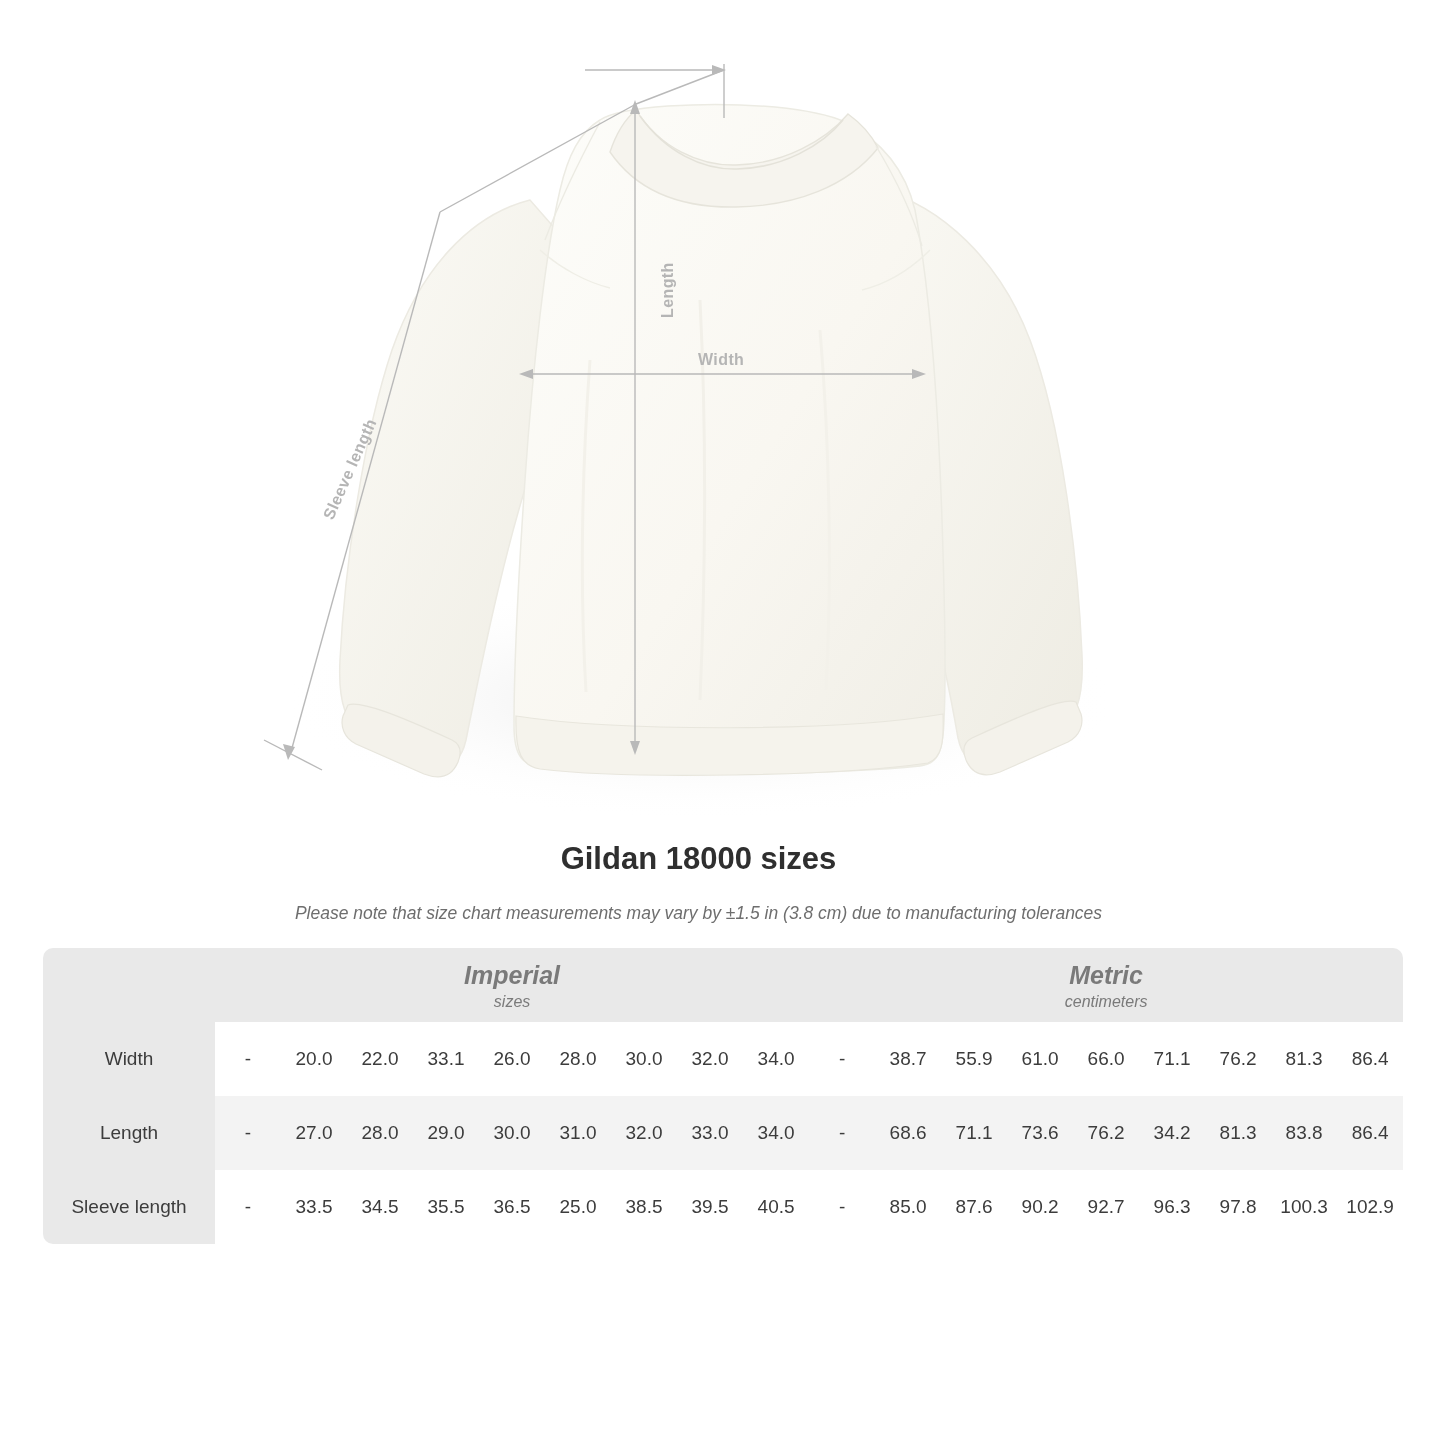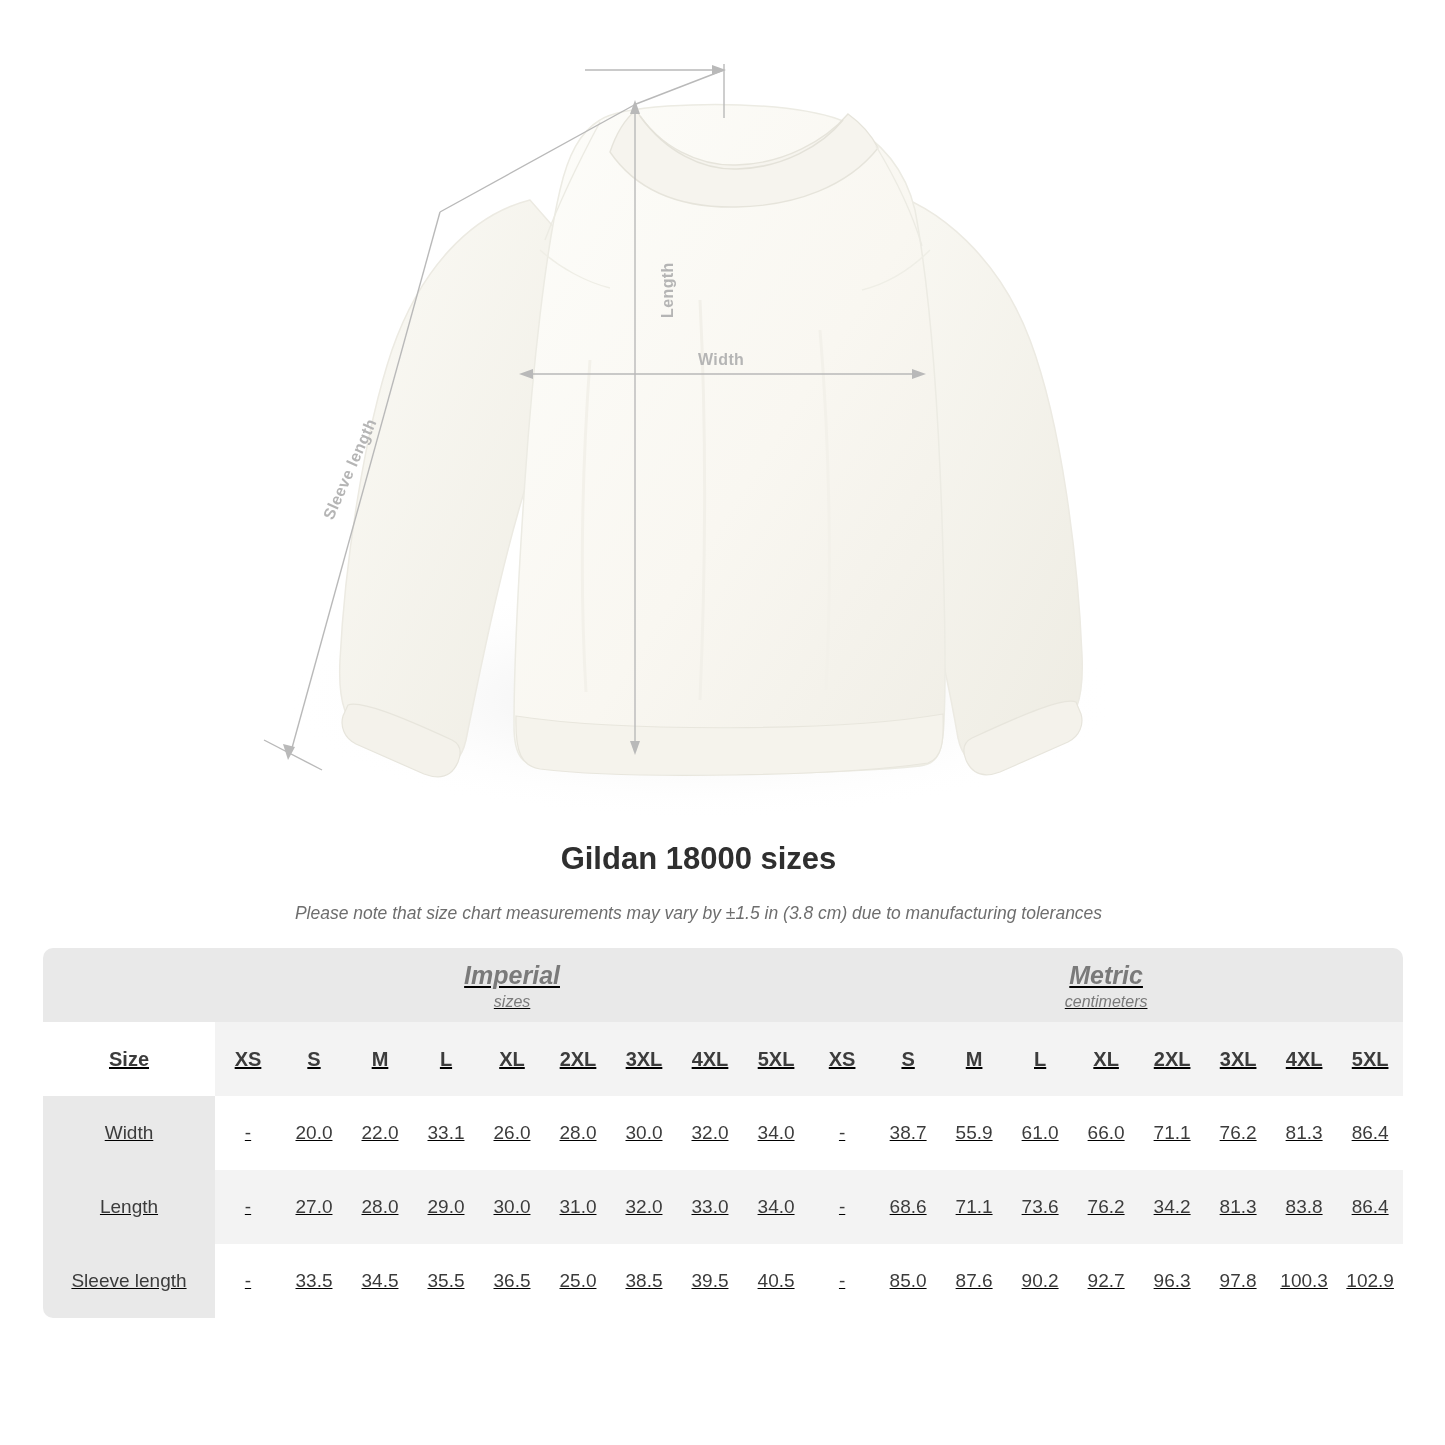--- a/index.html
+++ b/index.html
@@ -74,21 +74,20 @@
   .table-wrap {
     position: absolute;
     top: 948px;
     left: 43px;
     width: 1360px;
   }
   table.size-table {
     border-collapse: collapse;
     width: 1360px;
     table-layout: fixed;
-    text-decoration: underline;
   }
   table.size-table td, table.size-table th {
     text-align: center;
     vertical-align: middle;
     font-weight: normal;
     color: #3c3c3c;
     font-size: 19px;
     height: 74px;
     padding: 0;
   }
@@ -267,41 +266,20 @@
           <td colspan="9">
             <div class="unit-name">Imperial</div>
             <div class="unit-sub">sizes</div>
           </td>
           <td colspan="9" class="rounded-tr">
             <div class="unit-name">Metric</div>
             <div class="unit-sub">centimeters</div>
           </td>
         </tr>
 
-        <tr class="row-head">
-          <td class="colhdr">Size</td>
-          <td>XS</td>
-          <td>S</td>
-          <td>M</td>
-          <td>L</td>
-          <td>XL</td>
-          <td>2XL</td>
-          <td>3XL</td>
-          <td>4XL</td>
-          <td>5XL</td>
-          <td>XS</td>
-          <td>S</td>
-          <td>M</td>
-          <td>L</td>
-          <td>XL</td>
-          <td>2XL</td>
-          <td>3XL</td>
-          <td>4XL</td>
-          <td>5XL</td>
-        </tr>
 
         <tr class="row-a">
           <td class="rowlabel">Width</td>
           <td>-</td>
           <td>20.0</td>
           <td>22.0</td>
           <td>33.1</td>
           <td>26.0</td>
           <td>28.0</td>
           <td>30.0</td>

